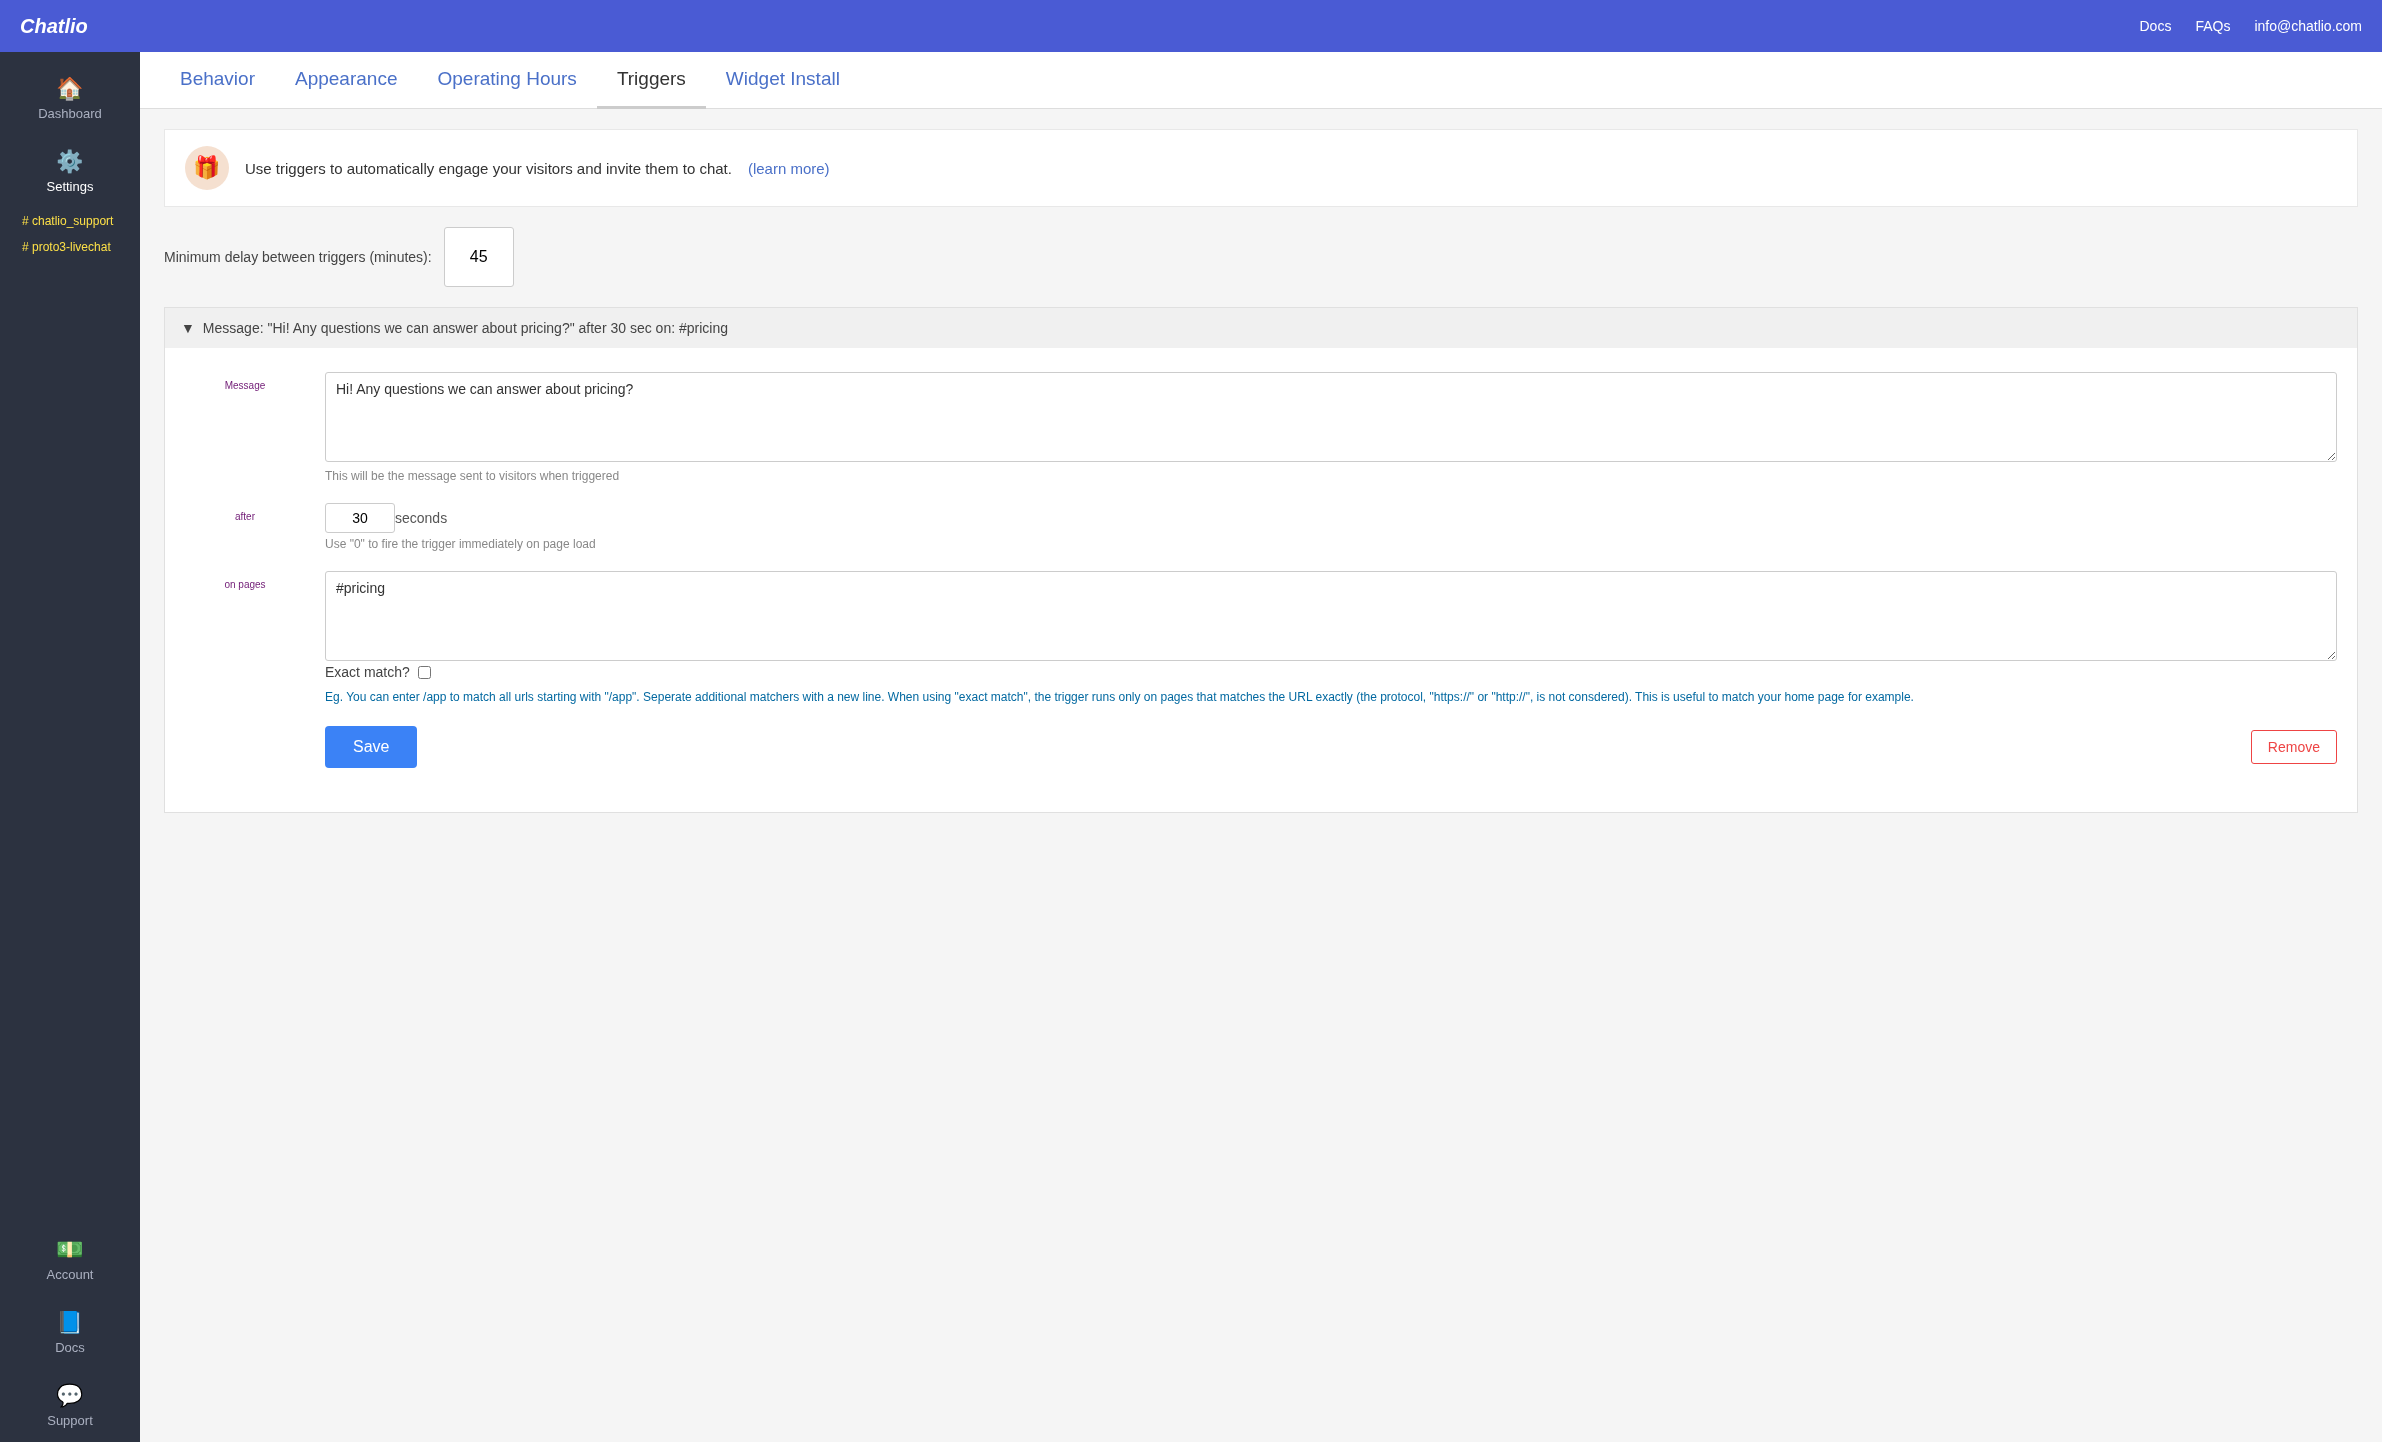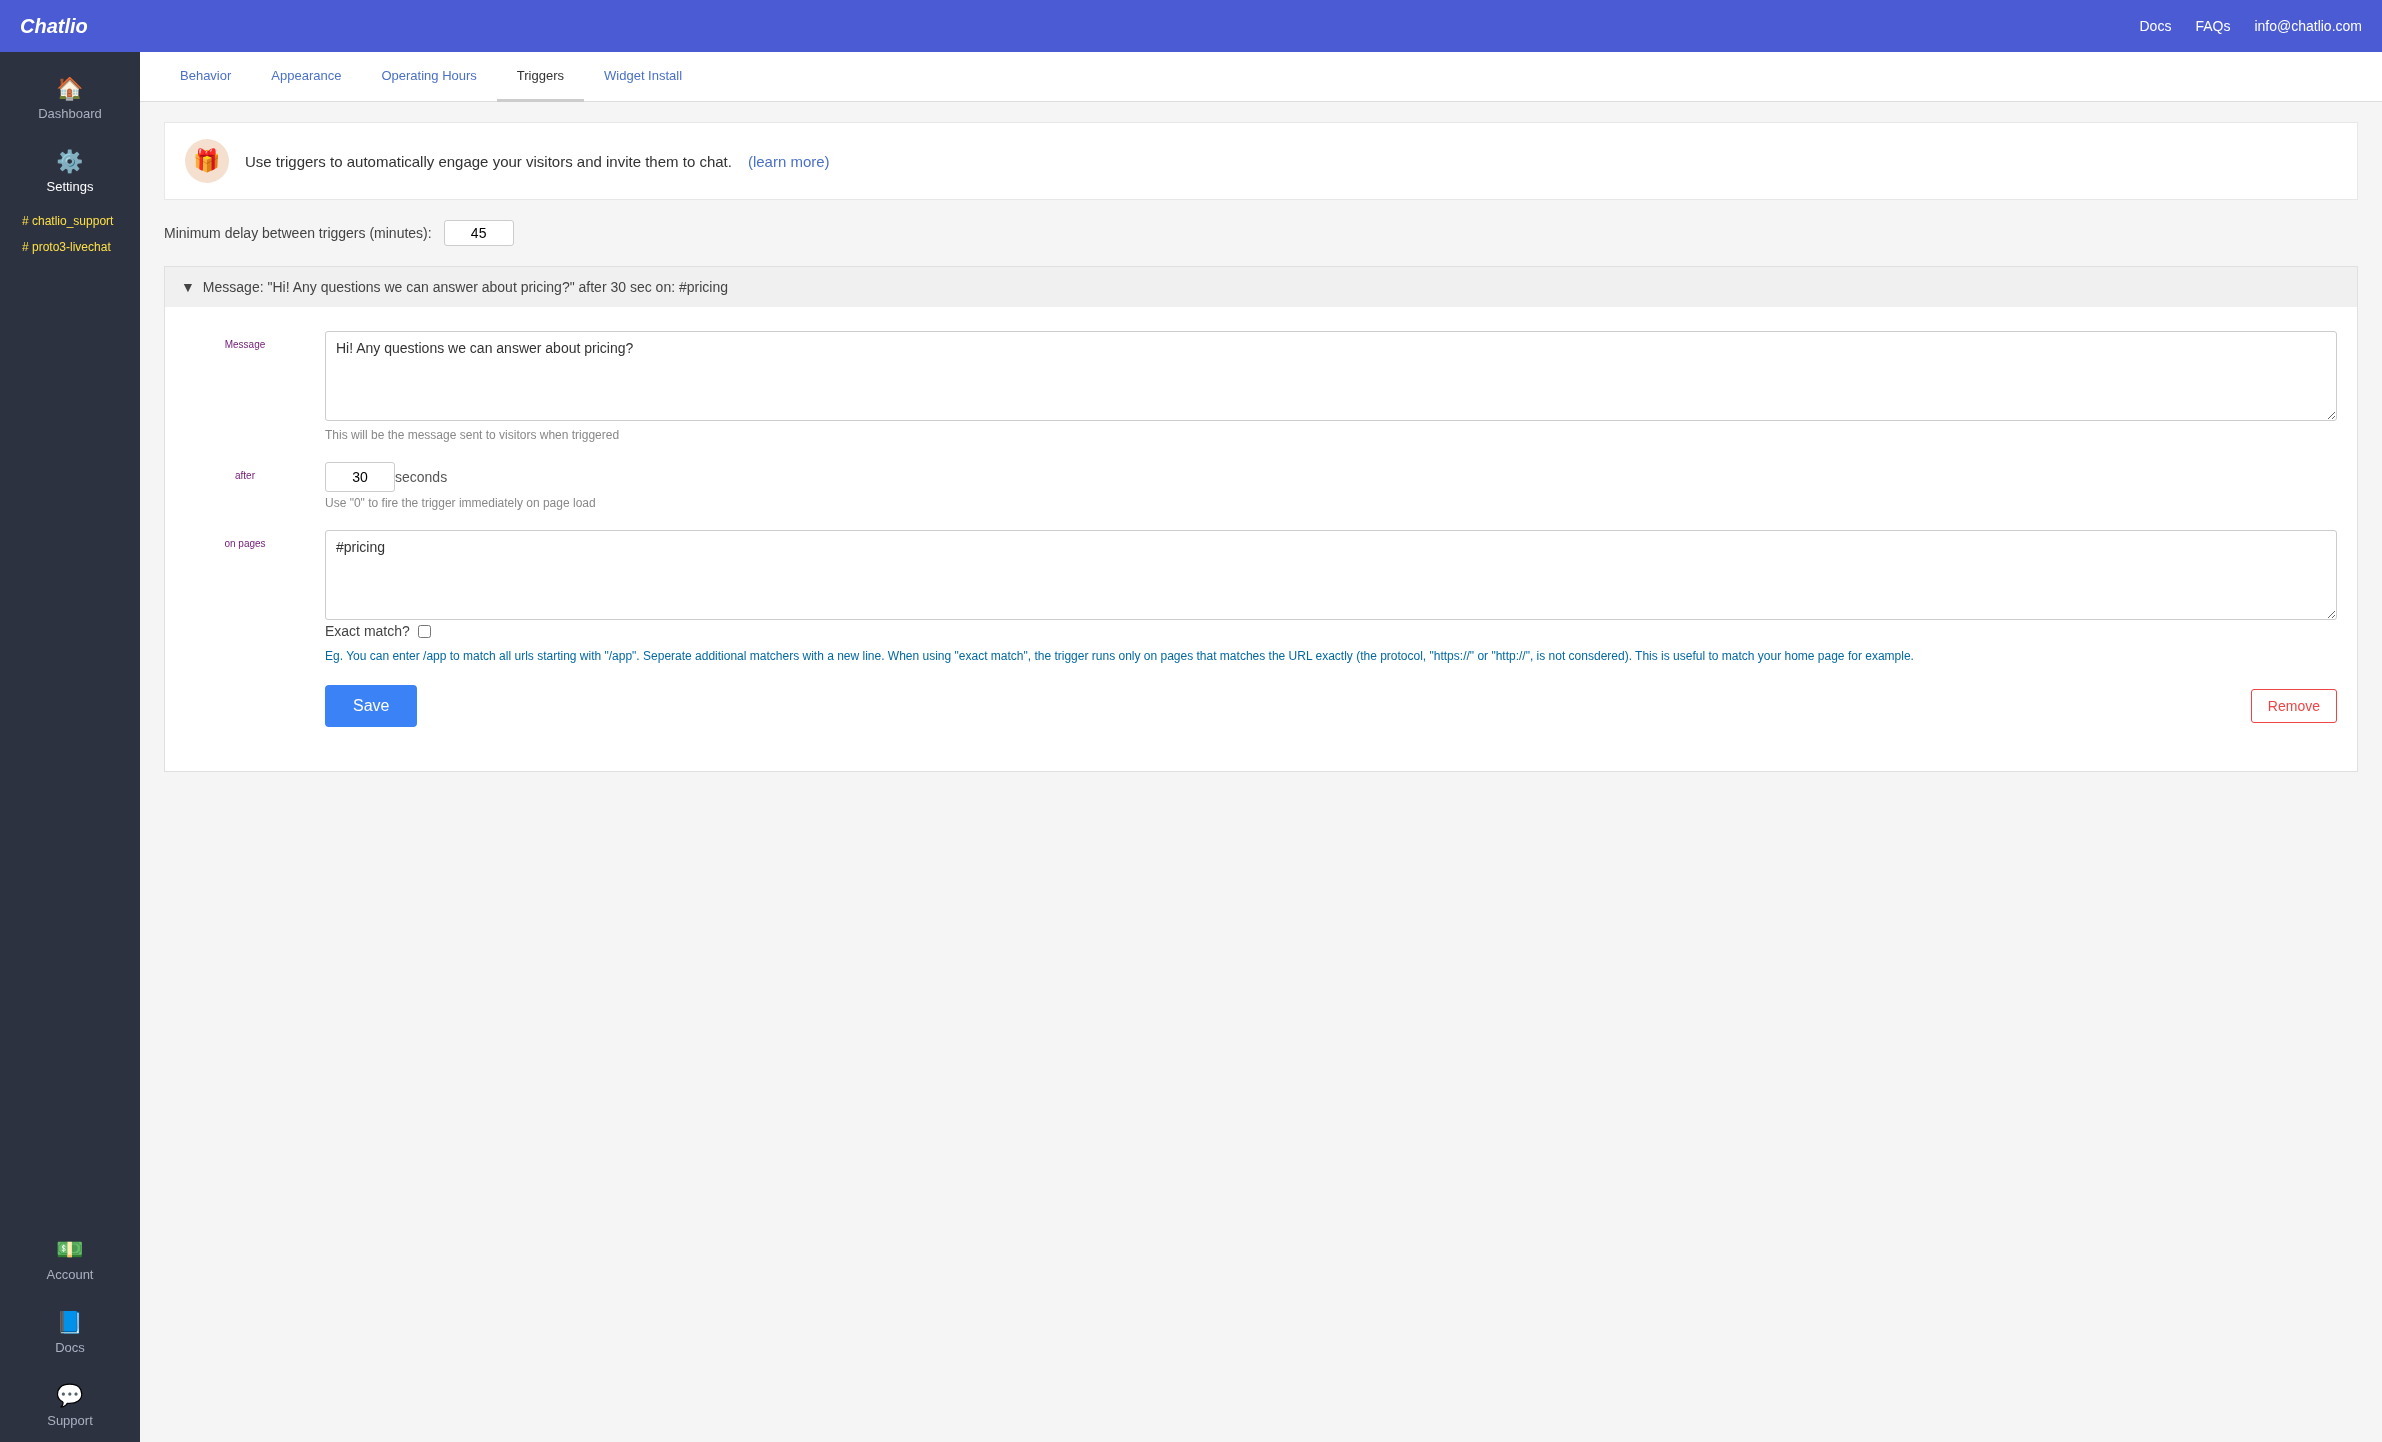--- a/index.html
+++ b/index.html
@@ -69,21 +69,21 @@
     
     .tabs {
       background: #fff;
       display: flex;
       border-bottom: 1px solid #ddd;
       padding: 0 20px;
     }
     .tab {
       padding: 16px 20px;
       cursor: pointer;
-      font-size: 13px;
+      font-size: 19px;
       color: #4a70c8;
       border-bottom: 3px solid transparent;
       margin-bottom: -1px;
       text-align: center;
     }
     .tab.active {
       color: #333;
       border-bottom: 3px solid #ccc;
       font-weight: 500;
     }
@@ -123,23 +123,23 @@
       display: flex;
       align-items: center;
       gap: 12px;
       margin-bottom: 20px;
       font-size: 14px;
       color: #444;
     }
     .delay-input {
       border: 1px solid #ccc;
       border-radius: 3px;
-      padding: 4px 10px;
+      padding: 20px 10px;
       width: 70px;
-      font-size: 14px;
+      font-size: 16px;
       text-align: center;
     }
 
     
     .trigger-card {
       background: #fff;
       border: 1px solid #e0e0e0;
     }
     .trigger-header {
       background: #f0f0f0;

